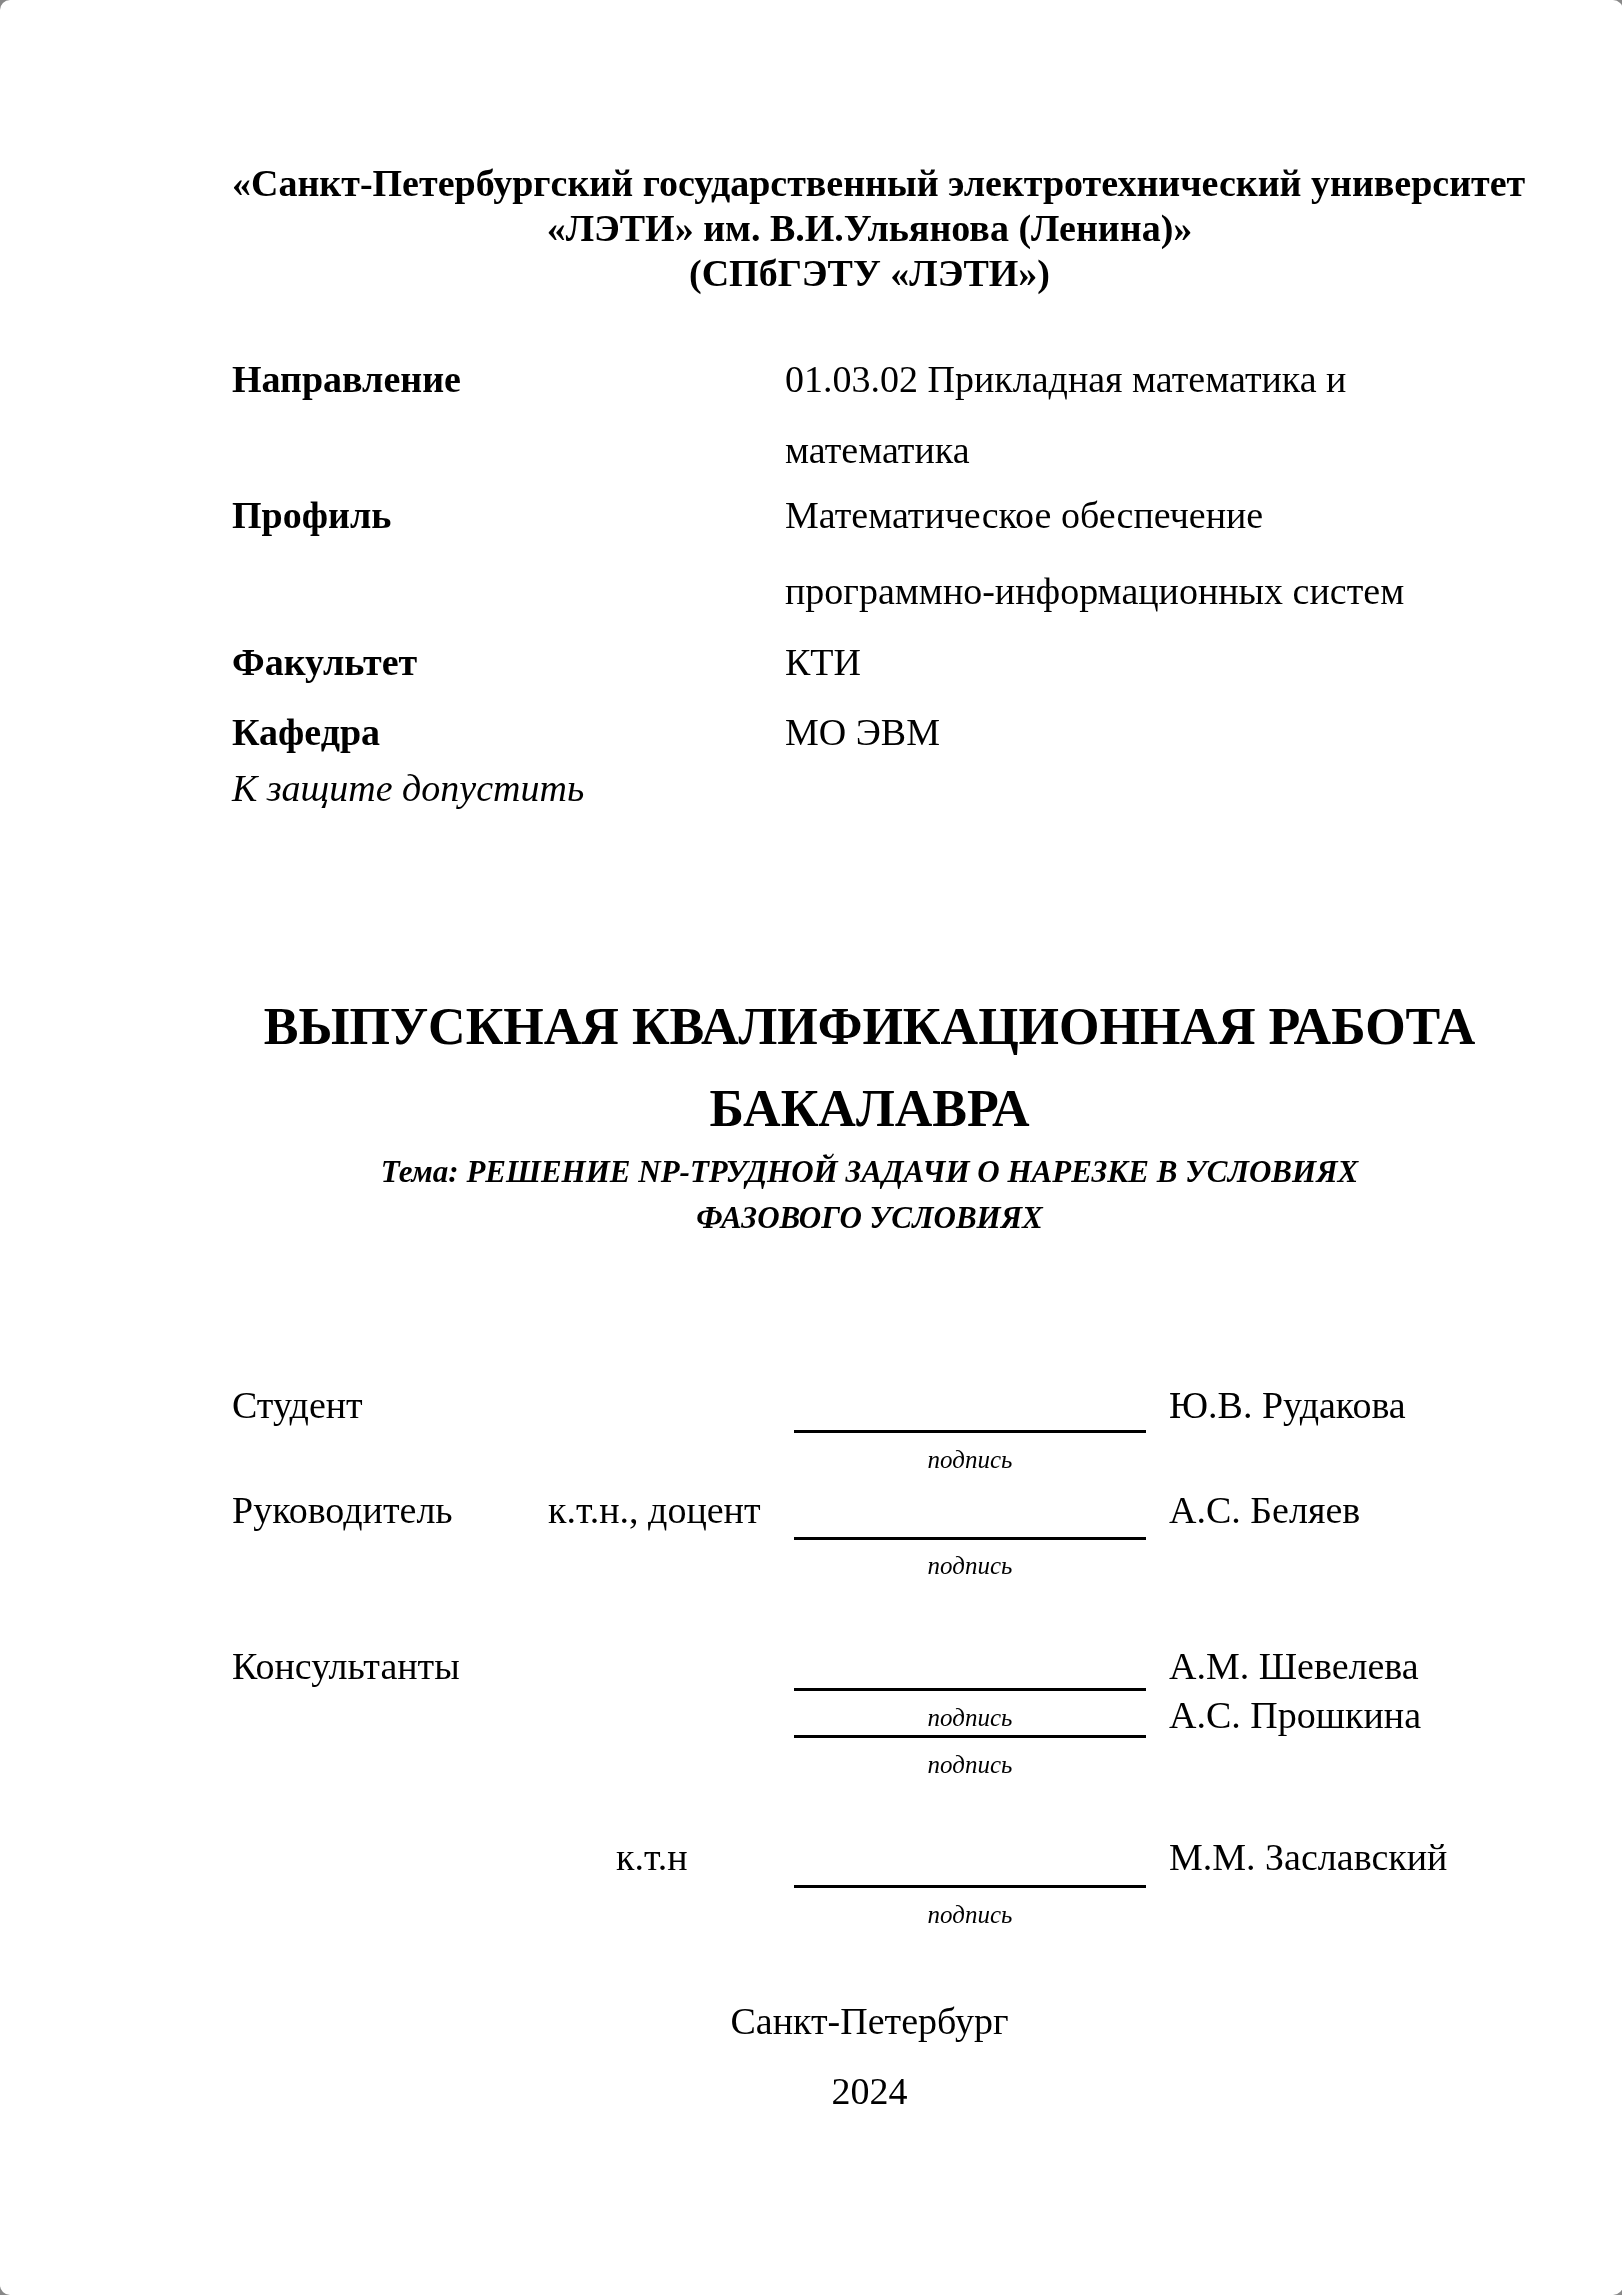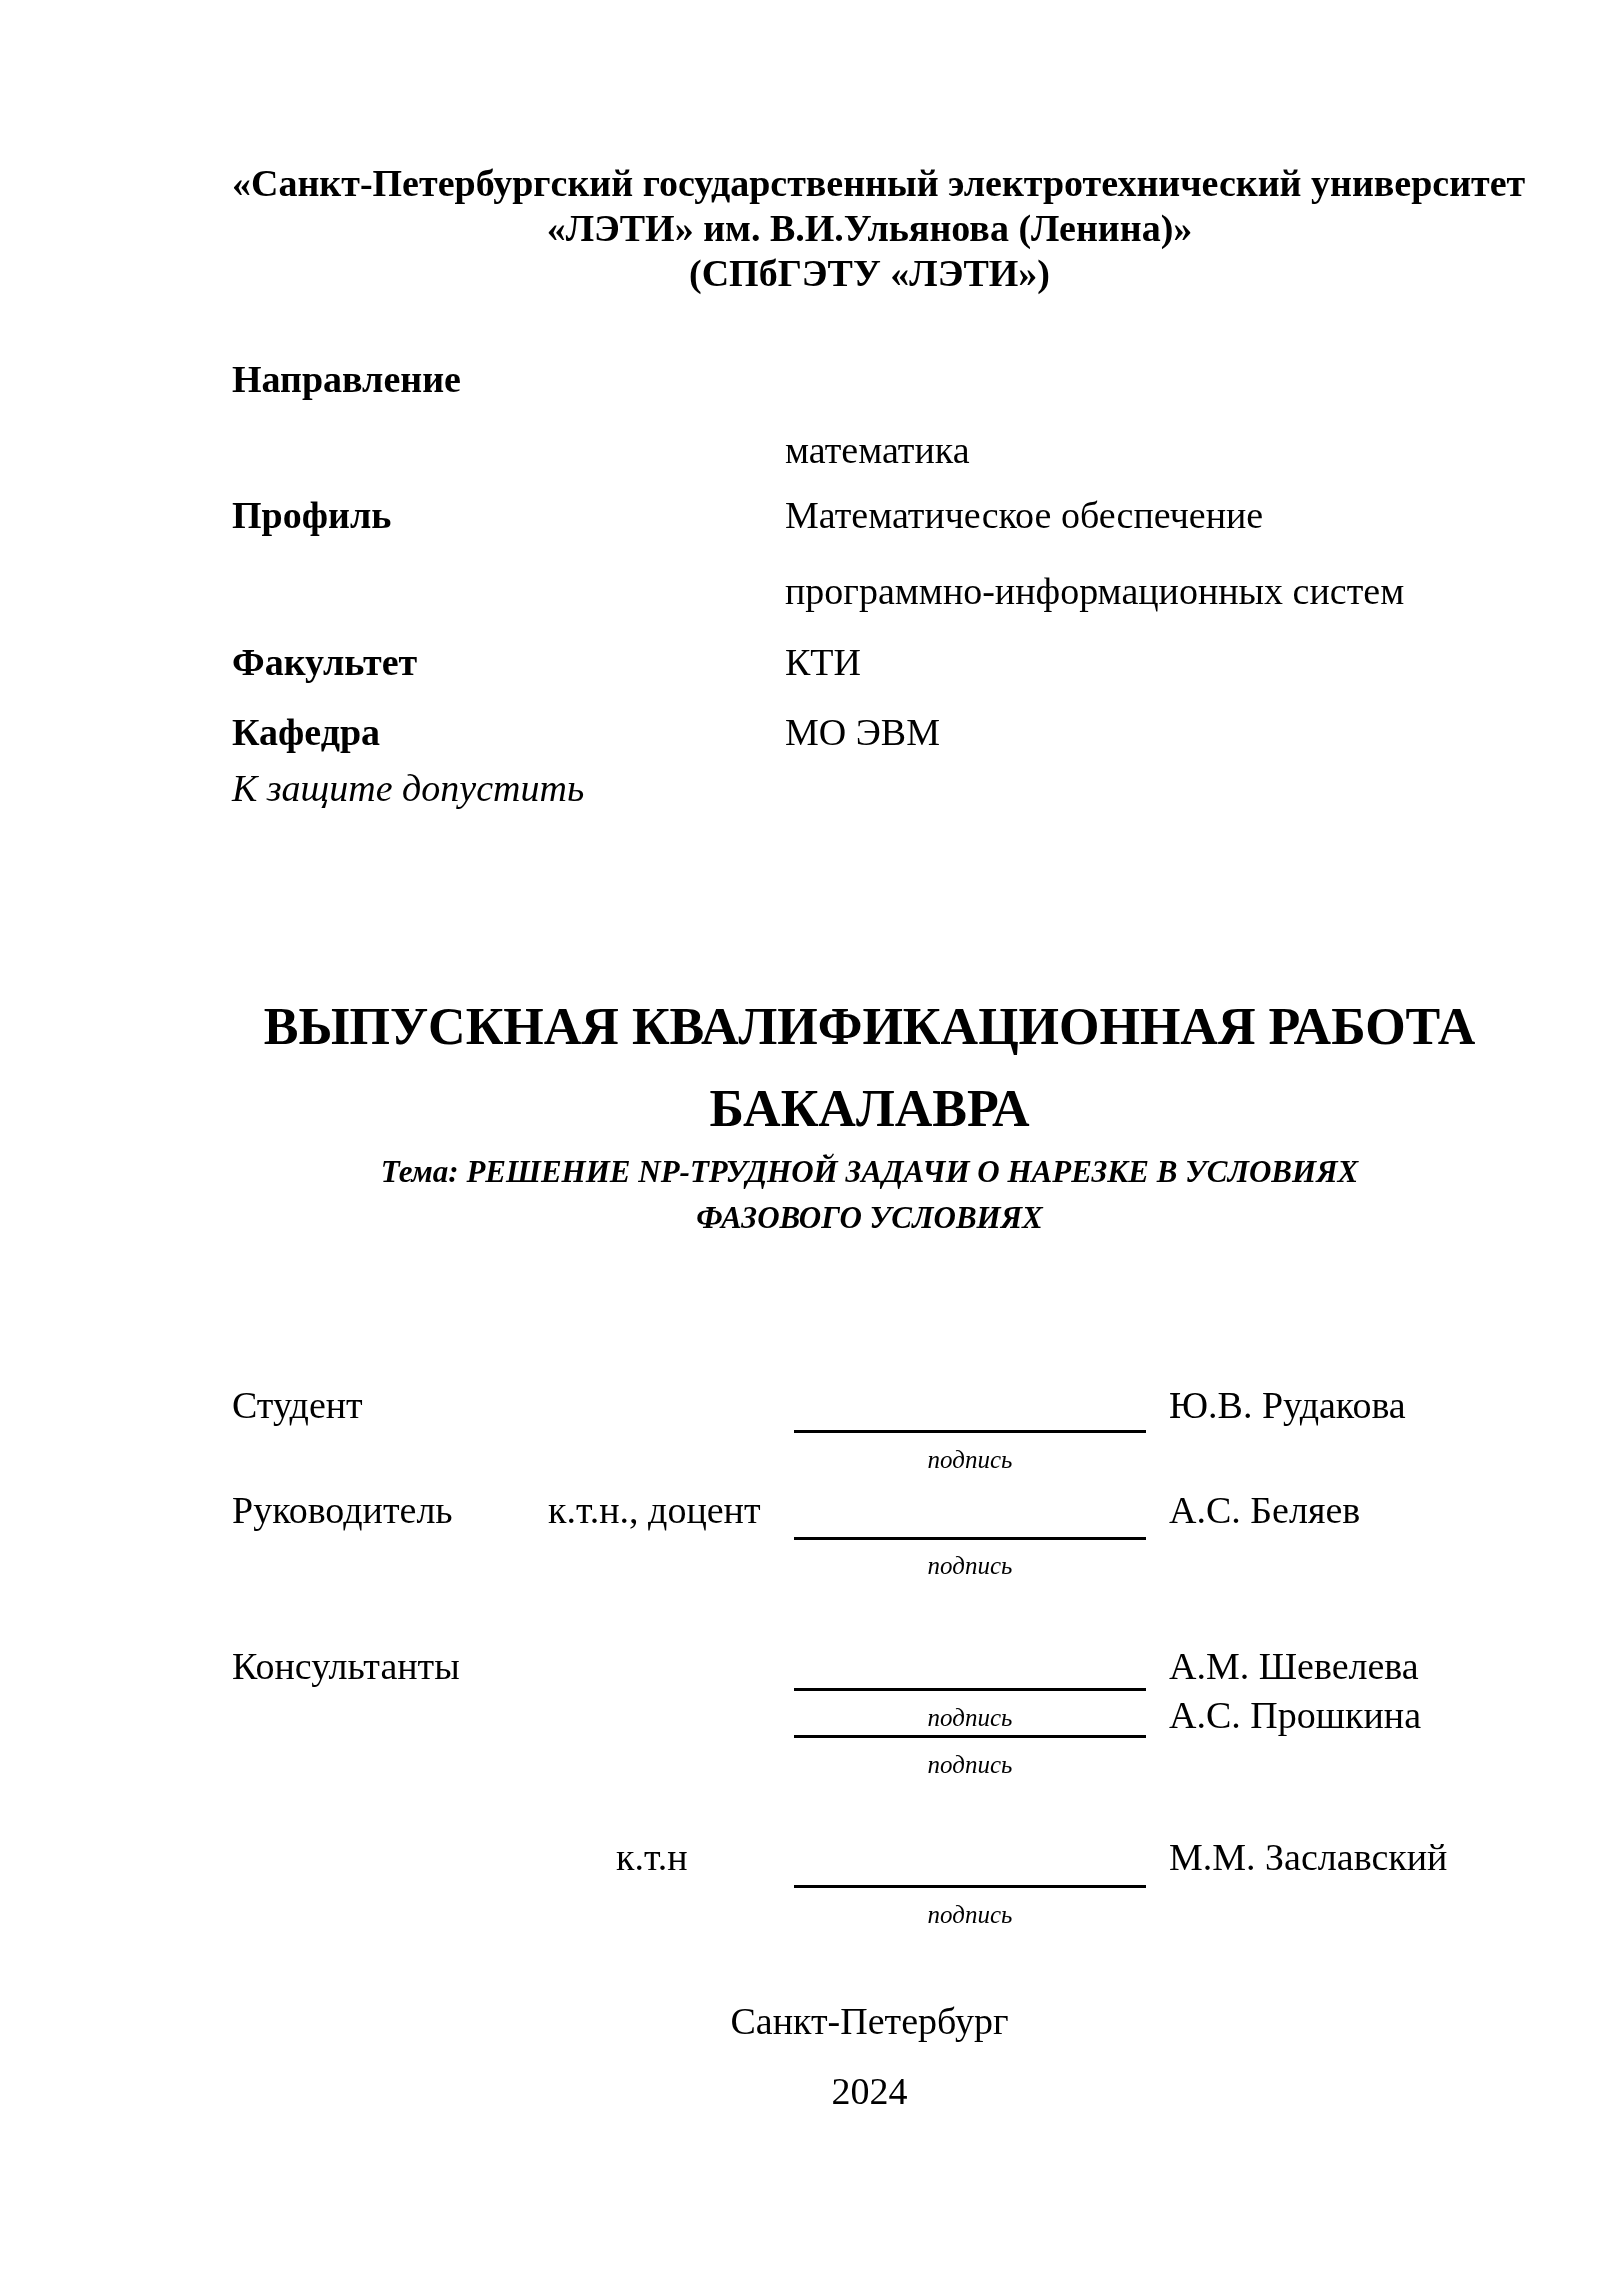--- a/index.html
+++ b/index.html
@@ -5,20 +5,21 @@
   html, body { margin: 0; padding: 0; background: #888; }
   .page {
     position: relative;
     width: 1623px;
     height: 2295px;
     margin: 0 auto;
     background: #ffffff;
     color: #000000;
     font-family: "Liberation Serif", "DejaVu Serif", serif;
     overflow: hidden;
+    border-radius: 10px;
   }
   .abs { position: absolute; }
   .content-band { left: 232px; width: 1275px; }
   .center { text-align: center; }
   .nowrap { white-space: nowrap; }
 
   .univ-header { font-weight: bold; font-size: 38px; line-height: 45px; }
 
   .field-line { height: 71px; font-size: 38px; }
   .field-label { position: absolute; left: 0; top: 0; font-weight: bold; white-space: nowrap; }
@@ -47,20 +48,21 @@
 <div class="page">
 
   <div class="abs content-band univ-header center" style="top:161px">
     <div class="nowrap">«Санкт-Петербургский государственный электротехнический университет</div>
     <div class="nowrap">«ЛЭТИ» им. В.И.Ульянова (Ленина)»</div>
     <div class="nowrap">(СПбГЭТУ «ЛЭТИ»)</div>
   </div>
 
   <div class="abs content-band field-line" style="top:357px">
     <span class="field-label">Направление</span>
+    <span class="field-value">01.03.02 Прикладная математика и</span>
   </div>
   <div class="abs content-band field-line" style="top:428px">
     <span class="field-value">математика</span>
   </div>
   <div class="abs content-band field-line" style="top:493px">
     <span class="field-label">Профиль</span>
     <span class="field-value">Математическое обеспечение</span>
   </div>
   <div class="abs content-band field-line" style="top:569px">
     <span class="field-value">программно-информационных систем</span>

